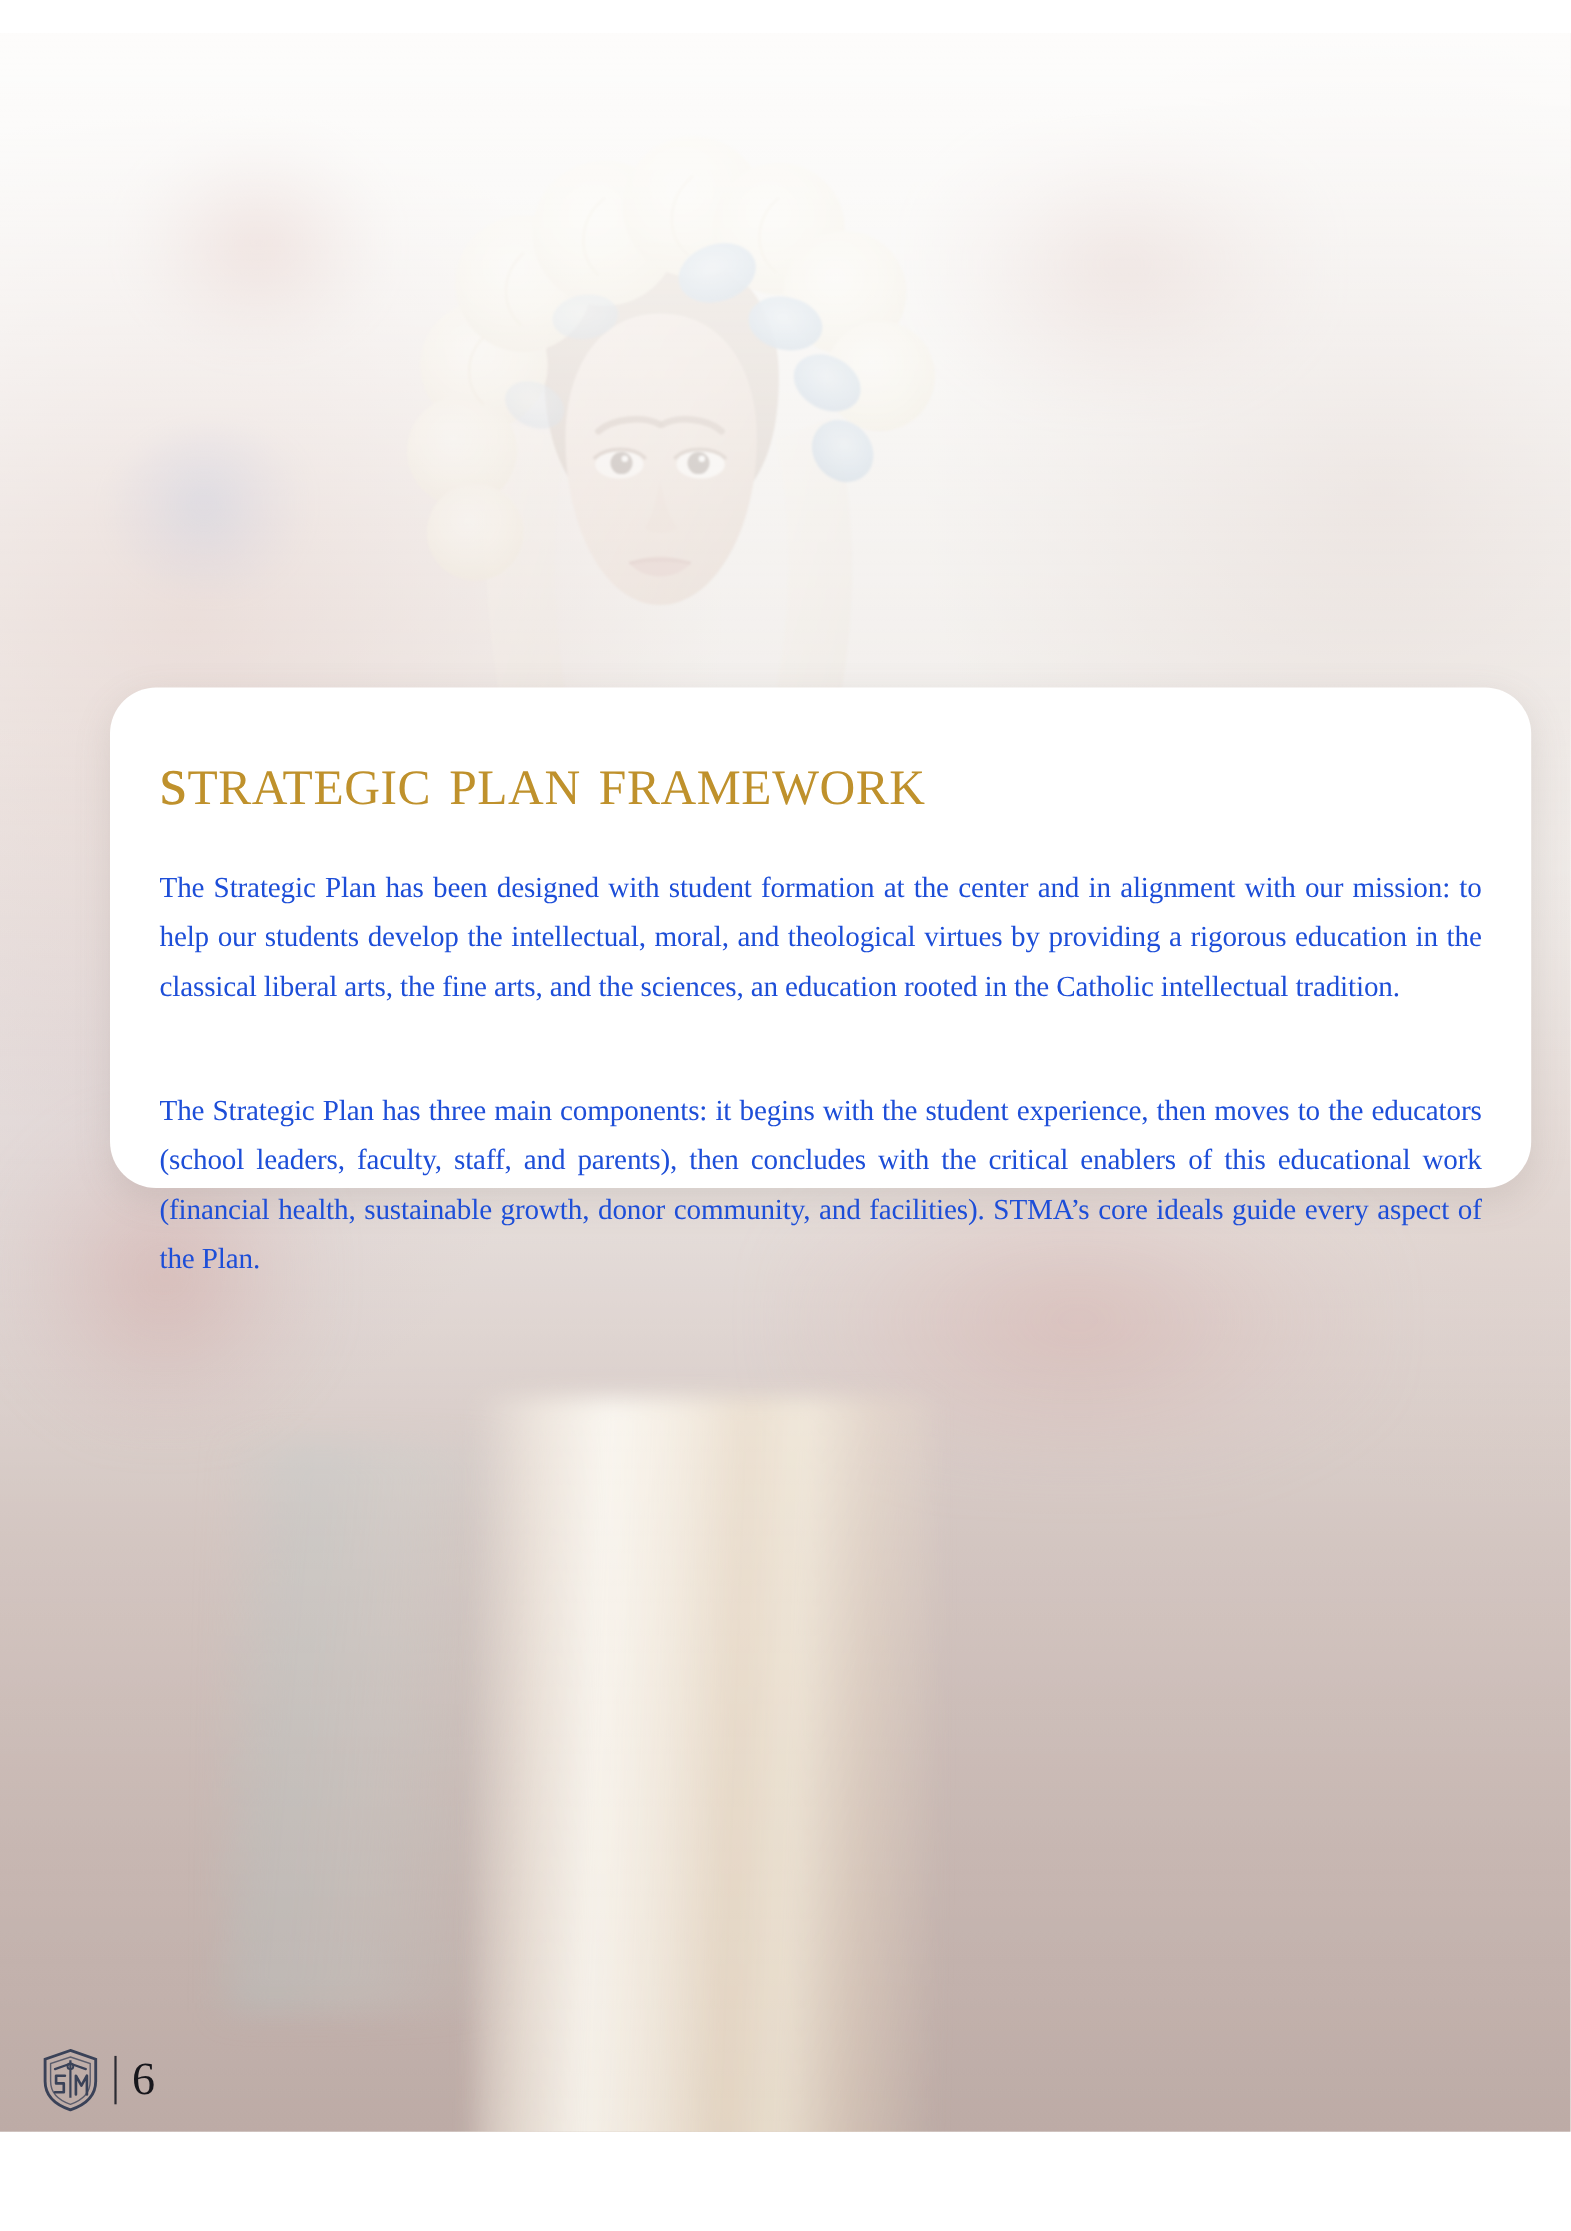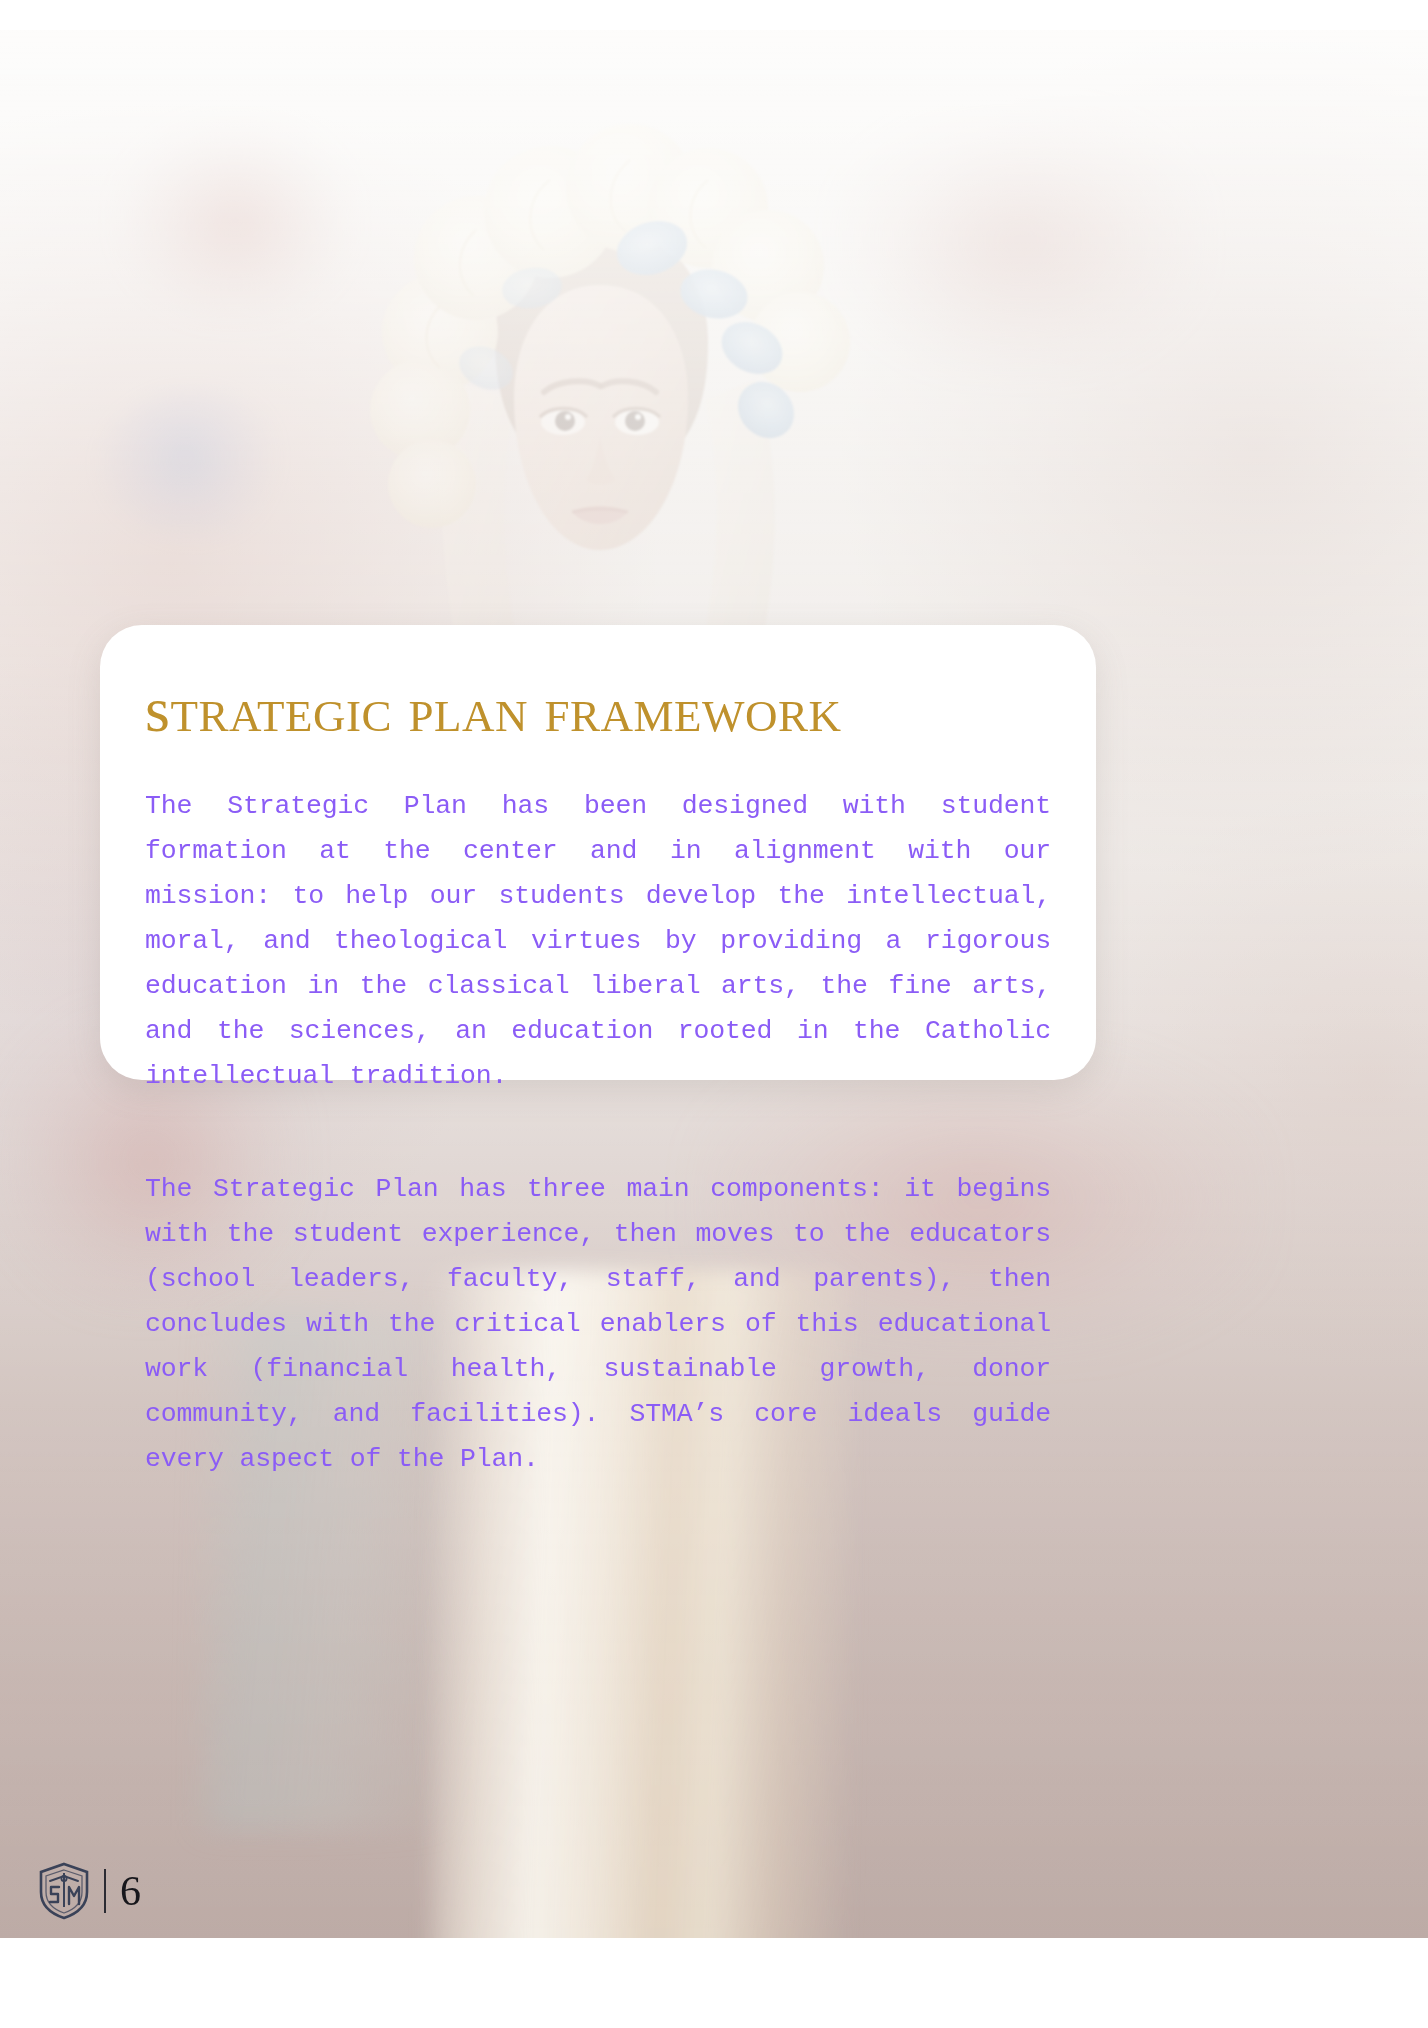--- a/index.html
+++ b/index.html
@@ -146,21 +146,21 @@
         rgba(255,255,255,0.26) 68%,
         rgba(255,255,255,0.18) 84%,
         rgba(255,255,255,0.12) 100%);
   }
 
   
   .card {
     position: absolute;
     left: 100px;
     top: 625px;
-    width: 996px;
+    width: 1292px;
     height: 455px;
     background: #ffffff;
     border-radius: 42px;
     box-shadow: 0 10px 34px rgba(120,105,100,0.16);
     padding: 0;
     box-sizing: content-box;
   }
 
   .card-inner {
     padding: 52px 45px 46px 45px;
@@ -175,24 +175,24 @@
     font-weight: 400;
     font-variant: small-caps;
     text-transform: lowercase;
     color: #bf912c;
     white-space: nowrap;
   }
   .title::first-letter { font-variant: normal; }
 
   .body-text {
     margin: 0;
-    font-family: Liberation Mono, monospace;
+    font-family: Liberation Serif, serif;
     font-size: 26.5px;
     line-height: 45px;
-    color: #8b5cf6;
+    color: #1d4ed8;
     text-align: justify;
     text-justify: inter-word;
     letter-spacing: -0.15px;
   }
   .body-text + .body-text {
     margin-top: 68px;
   }
 
   
   .footer {

